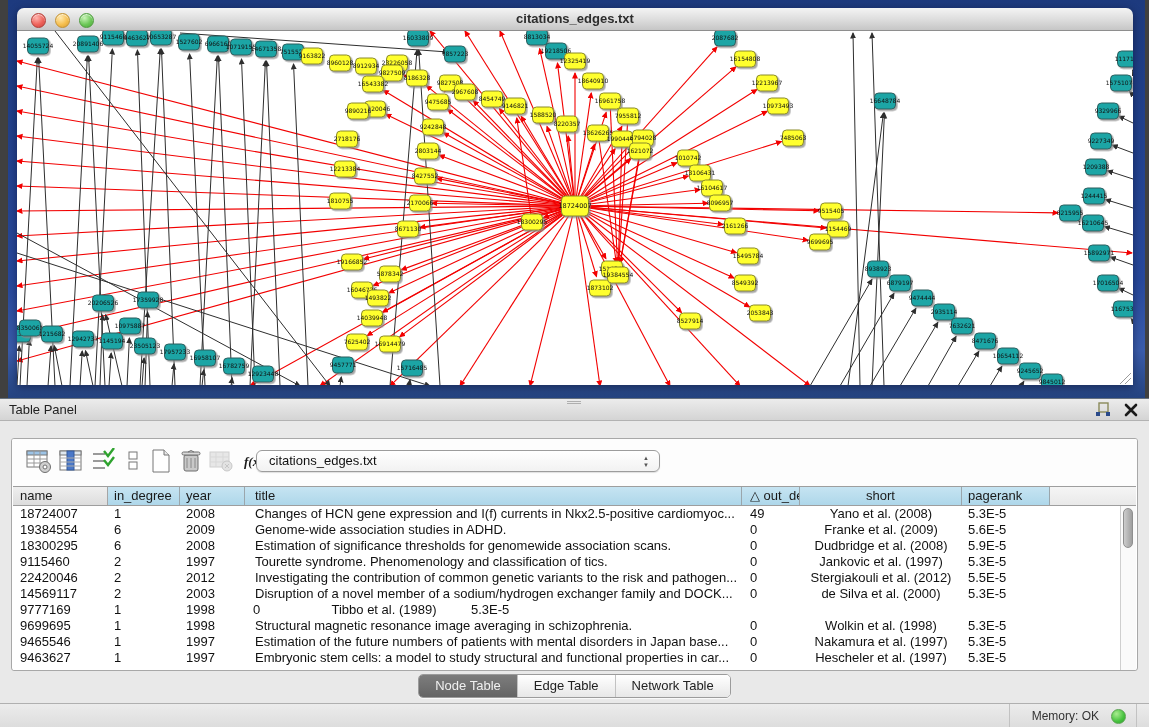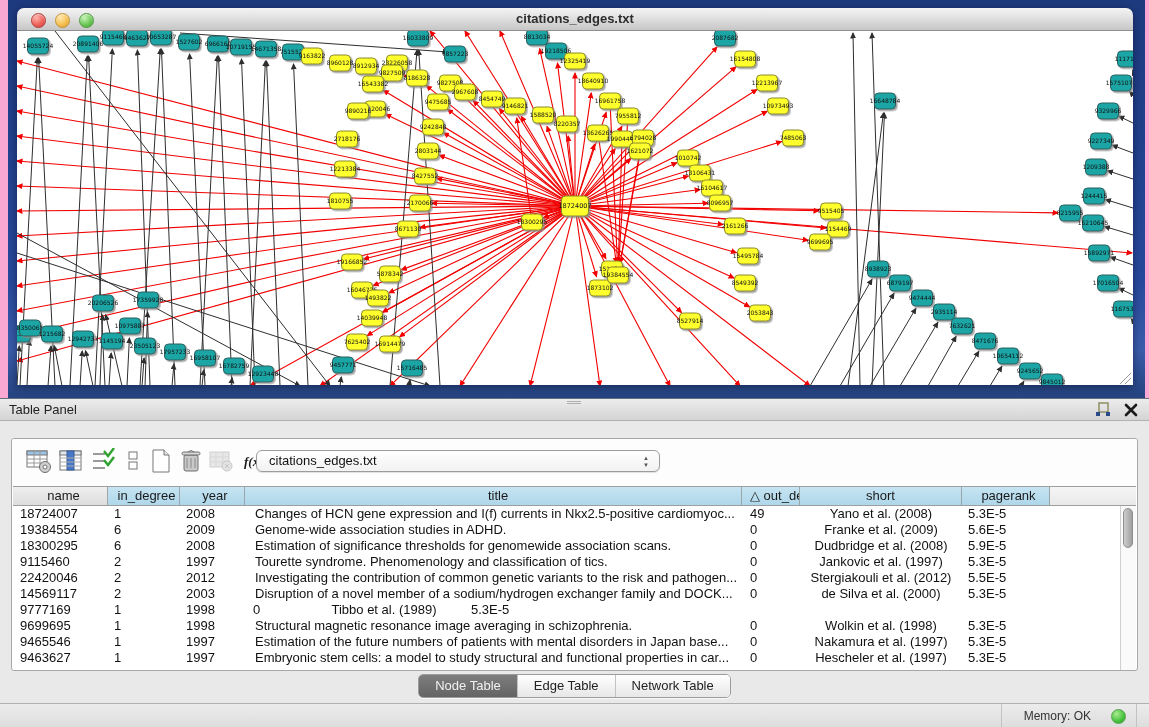--- a/index.html
+++ b/index.html
@@ -1,17 +1,17 @@
 <!DOCTYPE html>
 <html><head>
 <meta charset="utf-8">
 <style>
   html,body{margin:0;padding:0;}
   body{font-family:"Liberation Sans", sans-serif; background:#c9cfe1;}
-  .screen{position:relative;width:1149px;height:727px;background:#f9a8d4;overflow:hidden;}
+  .screen{position:relative;width:1149px;height:727px;background:#404040;overflow:hidden;}
 
   
   .net-frame{position:absolute;left:8px;top:0;width:1137px;height:398px;
     background:linear-gradient(180deg,#1d3a7e 0%,#27489c 70%,#3a5cab 88%,#24437f 100%);}
   .mac-window{position:absolute;left:9px;top:8px;width:1116px;height:377px;
     border-radius:7px 7px 0 0; box-shadow:0 2px 8px rgba(0,0,20,.45);}
   .titlebar{position:absolute;left:0;top:0;width:100%;height:22px;
     background:linear-gradient(180deg,#f4f4f4 0%,#dcdcdc 55%,#c6c6c6 100%);
     border-bottom:1px solid #8e8e8e;border-radius:7px 7px 0 0;}
   .lights{position:absolute;left:14px;top:5px;display:flex;gap:9px;}
@@ -39,21 +39,21 @@
     background:#fff;border:1px solid #a8a8a8;border-radius:3px;box-sizing:border-box;overflow:hidden;}
   .toolbar{position:relative;height:47px;background:#fdfdfd;}
   .tb-btn{position:absolute;top:9px;width:26px;height:26px;border:none;background:transparent;padding:0;cursor:pointer;}
   .combo{position:absolute;left:244px;top:11px;width:404px;height:22px;background:linear-gradient(180deg,#ffffff,#f2f2f2);
     border:1px solid #9c9c9c;border-radius:6px;box-sizing:border-box;box-shadow:0 1px 1px rgba(0,0,0,.12);cursor:pointer;}
   .combo-label{position:absolute;left:12px;top:2px;font-size:13px;color:#111;}
   .combo-stepper{position:absolute;right:6px;top:1px;width:14px;height:18px;font-size:6px;line-height:7px;color:#555;text-align:center;padding-top:3px;}
 
   .table-area{position:absolute;left:1px;right:1px;top:47px;bottom:0;}
   .thead{display:flex;height:20px;border-top:1px solid #9e9e9e;border-bottom:1px solid #9e9e9e;box-sizing:border-box;}
-  .th{font-size:13px;color:#1a1a1a;text-align:center;line-height:18px;box-sizing:border-box;
+  .th{font-size:13px;color:#1a1a1a;line-height:18px;box-sizing:border-box;
       border-right:1px solid #9aa6ac;background:linear-gradient(180deg,#c6e4f2,#aed7ea);overflow:hidden;white-space:nowrap;cursor:pointer;}
   .th.gray{background:linear-gradient(180deg,#efefef,#dddddd);border-right:1px solid #a5a5a5;}
   .th.filler{background:linear-gradient(180deg,#f5f5f5,#e9e9e9);border-right:none;cursor:default;}
   .tbody{position:absolute;left:0;right:16px;top:20px;bottom:0;overflow:hidden;background:#fff;}
   .tr{display:flex;height:16px;line-height:16px;font-size:13px;color:#111;white-space:nowrap;cursor:default;}
   .td{overflow:hidden;box-sizing:border-box;}
   .c0{width:95px;padding-left:7px;}
   .c1{width:72px;padding-left:6px;}
   .c2{width:65px;padding-left:6px;}
   .c3{width:497px;padding-left:10px;}
@@ -66,21 +66,21 @@
     background:linear-gradient(90deg,#cdcdcd,#9f9f9f);border:1px solid #8f8f8f;box-sizing:border-box;}
 
   .tabbar{position:absolute;left:0;top:253px;width:1149px;height:24px;display:flex;justify-content:center;}
   .tabgroup{display:flex;height:22px;border:1px solid #9b9b9b;border-radius:5px;overflow:hidden;background:#fff;box-shadow:0 1px 1px rgba(255,255,255,.8);}
   .tabseg{font-size:13px;line-height:22px;padding:0 16px;color:#222;background:linear-gradient(180deg,#ffffff,#e7e7e7);border-left:1px solid #c2c2c2;cursor:pointer;}
   .tabseg:first-child{border-left:none;}
   .tabseg.sel{background:linear-gradient(180deg,#7d7d7d,#646464);color:#f1f1f1;}
 
   .statusbar{position:absolute;left:0;top:703px;width:1149px;height:24px;background:linear-gradient(180deg,#ececec,#dddddd);
     border-top:1px solid #b0b0b0;box-sizing:border-box;}
-  .mem{position:absolute;right:12px;top:0;height:24px;display:flex;align-items:center;gap:20px;
+  .mem{position:absolute;right:12px;top:0;height:24px;display:flex;align-items:center;gap:12px;
     border-left:1px solid #c2c2c2;border-right:1px solid #c2c2c2;padding:0 10px 0 22px;}
   .mem-label{font-size:12px;color:#333;}
   .mem-dot{width:13px;height:13px;border-radius:50%;border:1px solid #58a34e;
     background:radial-gradient(circle at 35% 30%,#a9ec90,#46c23e 60%,#2f9e2f);cursor:pointer;}
 </style>
 </head>
 <body>
 
 <div class="screen">
 

